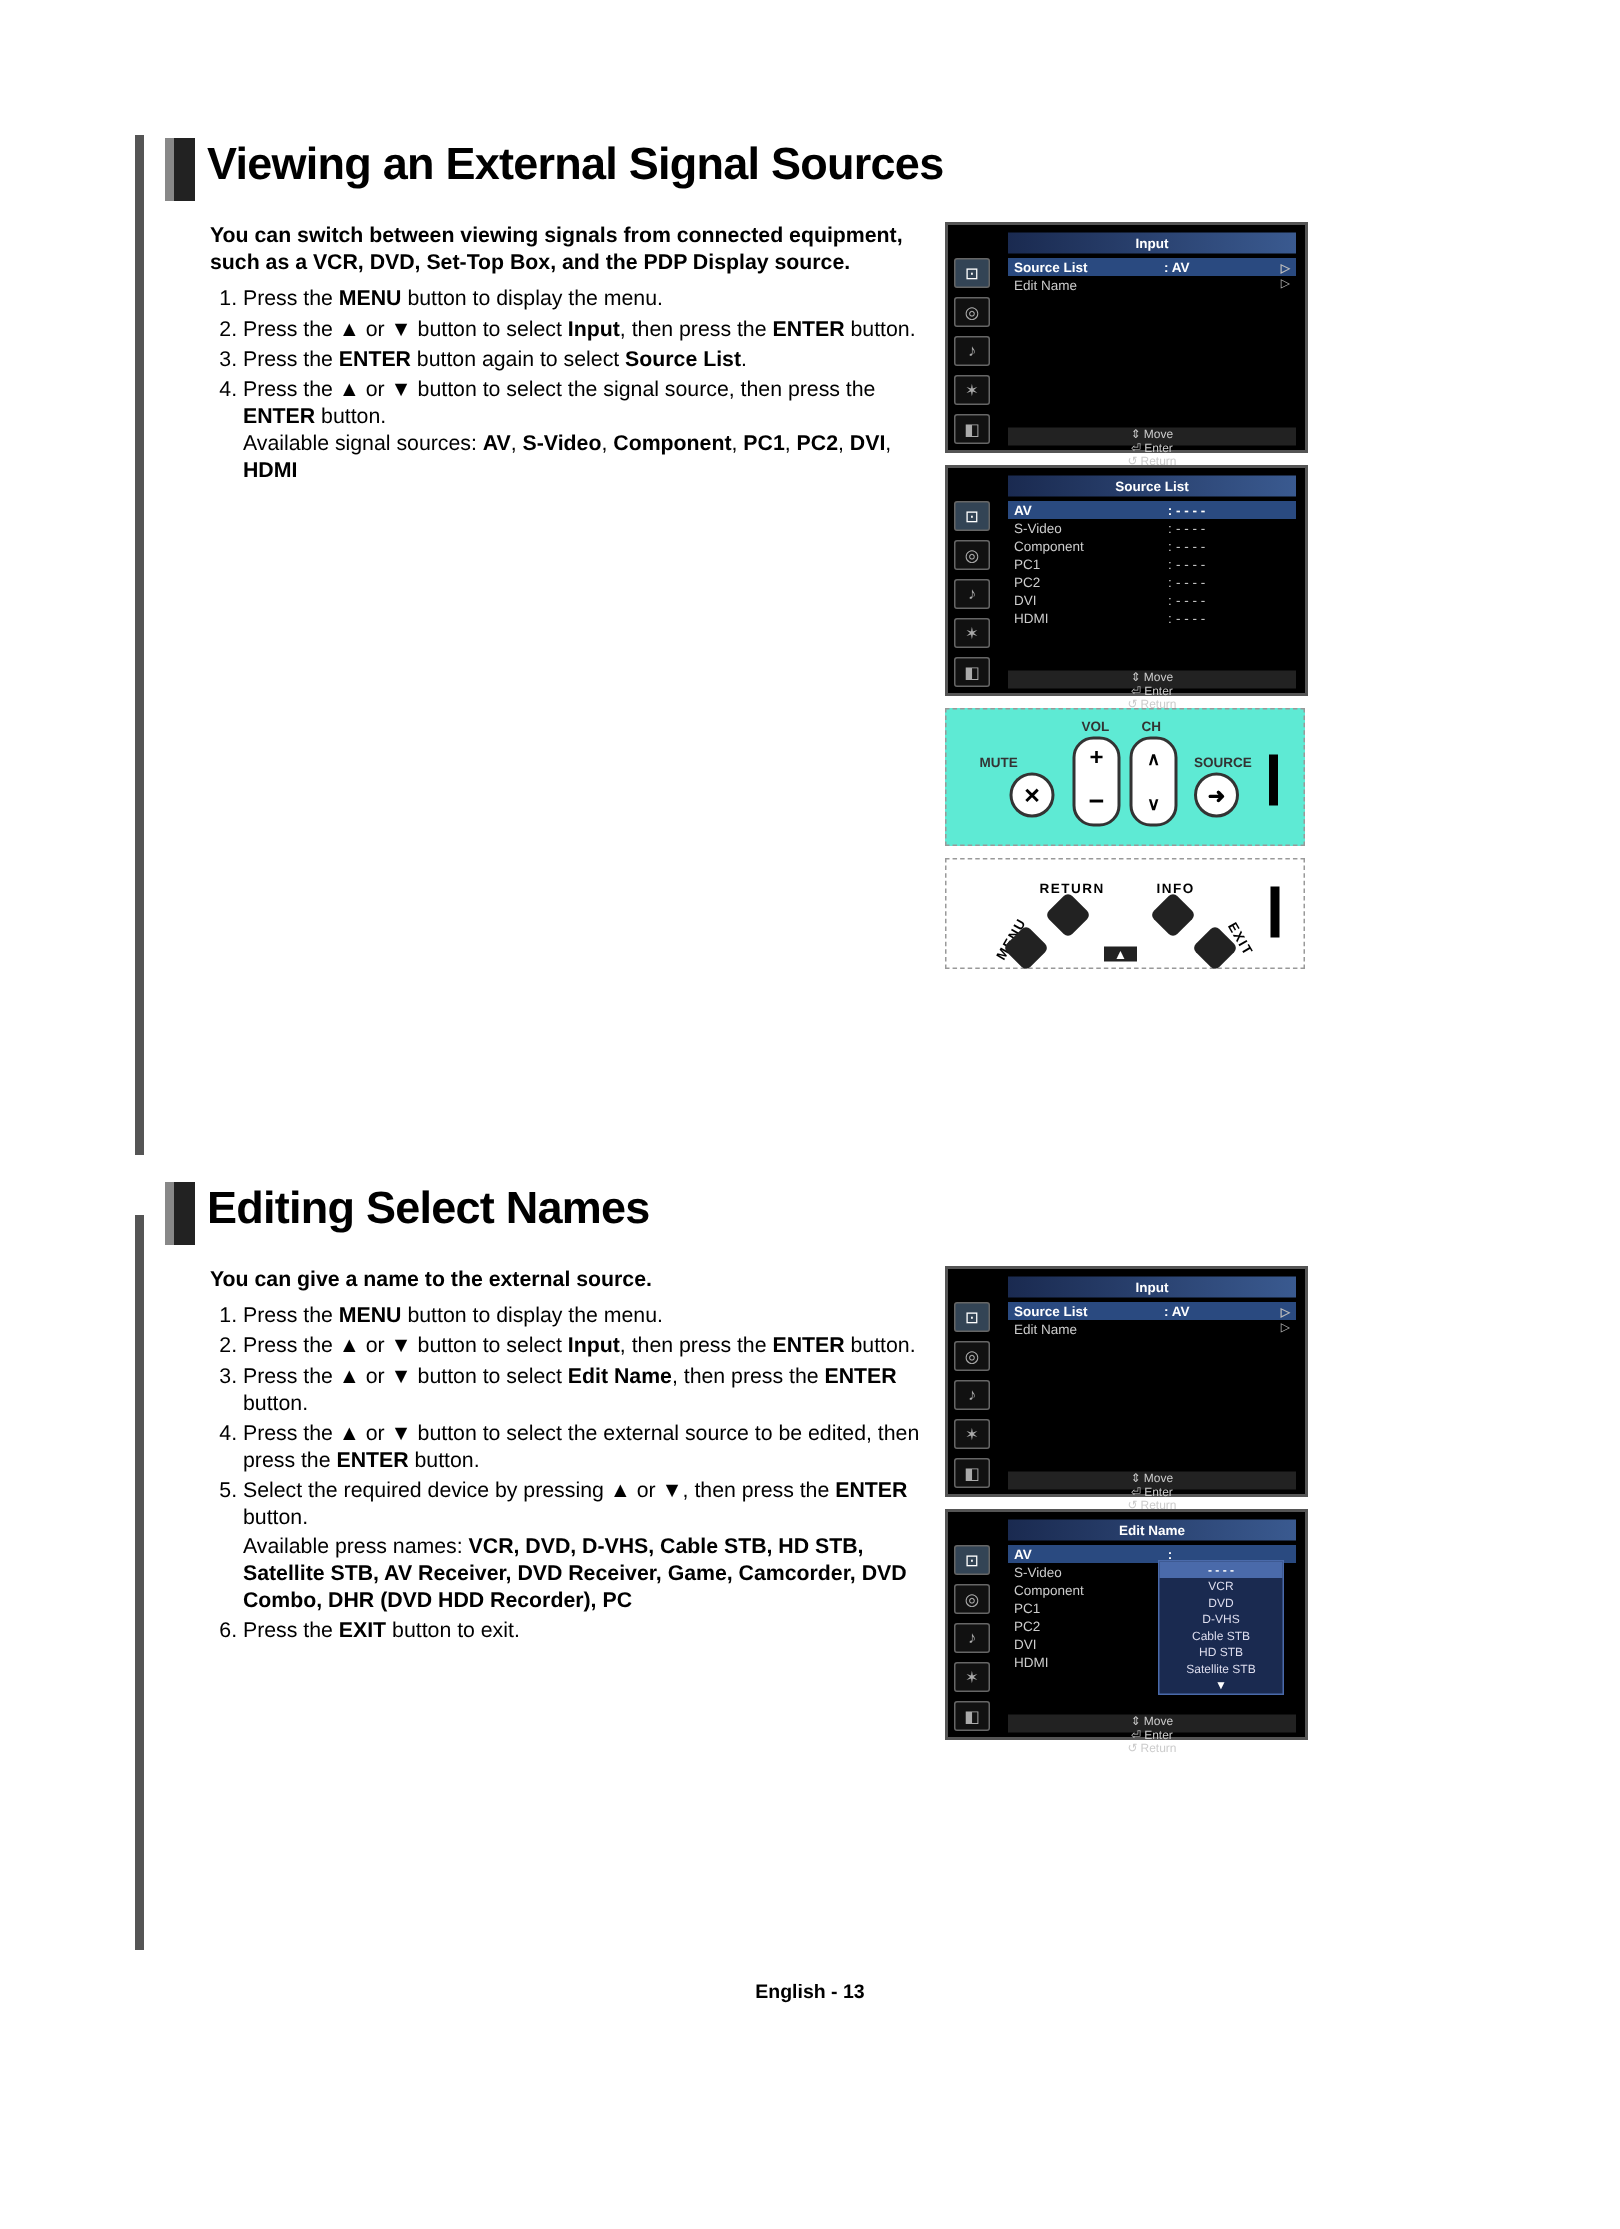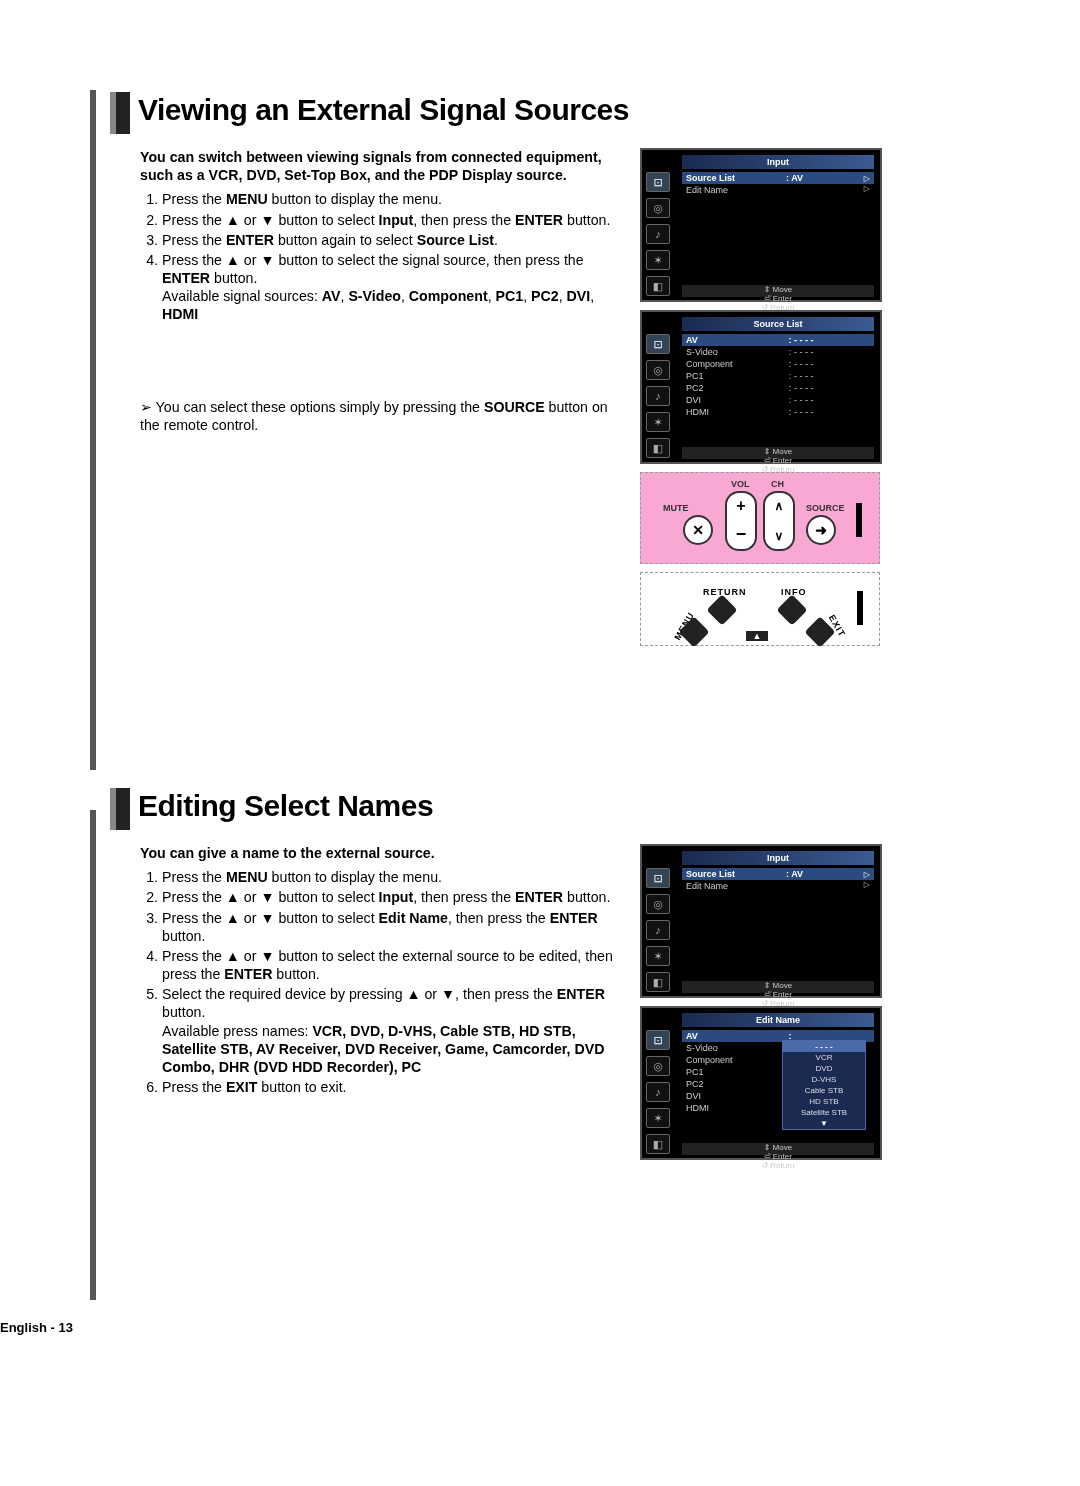--- a/index.html
+++ b/index.html
@@ -40,21 +40,20 @@
   .head-title {
     position: absolute;
     left: 38px;
     top: 3px;
     font-size: 30px;
     font-weight: bold;
     letter-spacing: -0.5px;
   }
   .content {
     display: flex;
-    gap: 10px;
   }
   .text-col {
     width: 490px;
     font-size: 14.2px;
     line-height: 1.28;
     padding-left: 40px;
   }
   .intro { font-weight: bold; margin-bottom: 6px; }
   ol.steps { margin: 0; padding-left: 22px; }
   ol.steps li { margin-bottom: 2px; }
@@ -127,21 +126,21 @@
   .osd-footer span::before { margin-right: 2px; }
   .ft-move::before { content: "⇕"; }
   .ft-enter::before { content: "⏎"; }
   .ft-return::before { content: "↺"; }
   .remote {
     width: 238px;
     height: 90px;
     border: 1px dashed #999;
     position: relative;
     margin-bottom: 8px;
-    background: #f9a8d4;
+    background: #5eead4;
   }
   .remote .lbl { position: absolute; font-size: 9px; font-weight: bold; color: #333; }
   .circ-btn {
     position: absolute;
     border: 2px solid #333;
     border-radius: 50%;
     display: flex;
     align-items: center;
     justify-content: center;
     font-size: 14px;
@@ -187,20 +186,21 @@
     text-align: center;
   }
   .popup div { padding: 1px 2px; color: #dde; }
   .popup .sel { background: #4a6aaa; color: #fff; font-weight: bold; }
   .popup .arrow-dn { color: #fff; }
 
   .footer {
     position: absolute;
     left: 0; width: 1080px;
     top: 1320px;
+    text-align: center;
     font-size: 13px;
     font-weight: bold;
   }
   .gap { height: 70px; }
 </style>
 </head>
 <body>
 
 <div class="page">
   <div class="left-bar" style="top:0; height:680px;"></div>
@@ -218,23 +218,20 @@
         <li><span>Press the ▲ or ▼ button to select </span><b>Input</b><span>, then press the </span><b>ENTER</b><span> button.</span></li>
         <li><span>Press the </span><b>ENTER</b><span> button again to select </span><b>Source List</b><span>.</span></li>
         <li>
           <span>Press the ▲ or ▼ button to select the signal source, then press the </span><b>ENTER</b><span> button.</span><br>
           <span>Available signal sources: </span><b>AV</b><span>, </span><b>S-Video</b><span>, </span><b>Component</b><span>, </span><b>PC1</b><span>, </span><b>PC2</b><span>, </span><b>DVI</b><span>, </span><b>HDMI</b>
         </li>
       </ol>
 
       <div class="gap"></div>
 
-      <div class="note arrow" style="margin-left:0">
-        <span>You can select these options simply by pressing the </span><b>SOURCE</b><span> button on the remote control.</span>
-      </div>
       <div style="height:28px"></div>
     </div>
 
     <div class="screens">
 
       <div class="osd">
         <div class="osd-title-bar">Input</div>
         <div class="osd-icons">
           <div class="osd-icon sel">⊡</div>
           <div class="osd-icon">◎</div>

